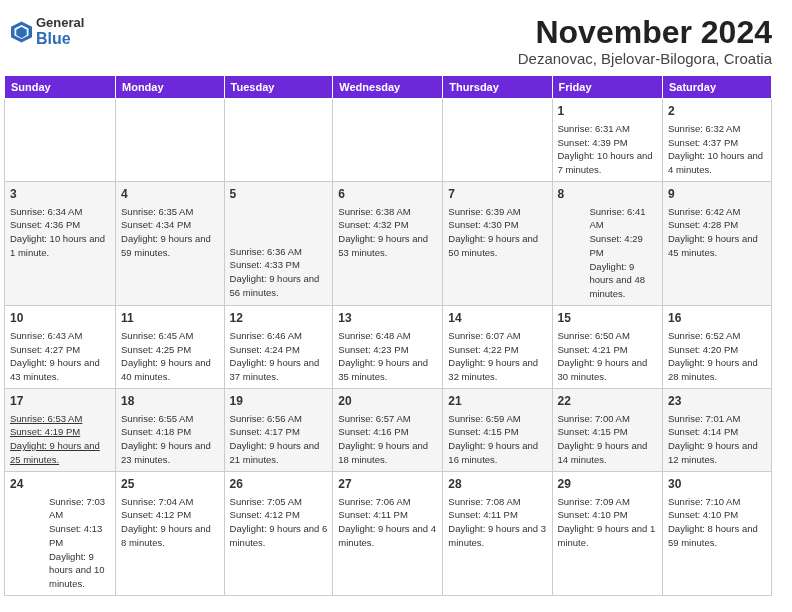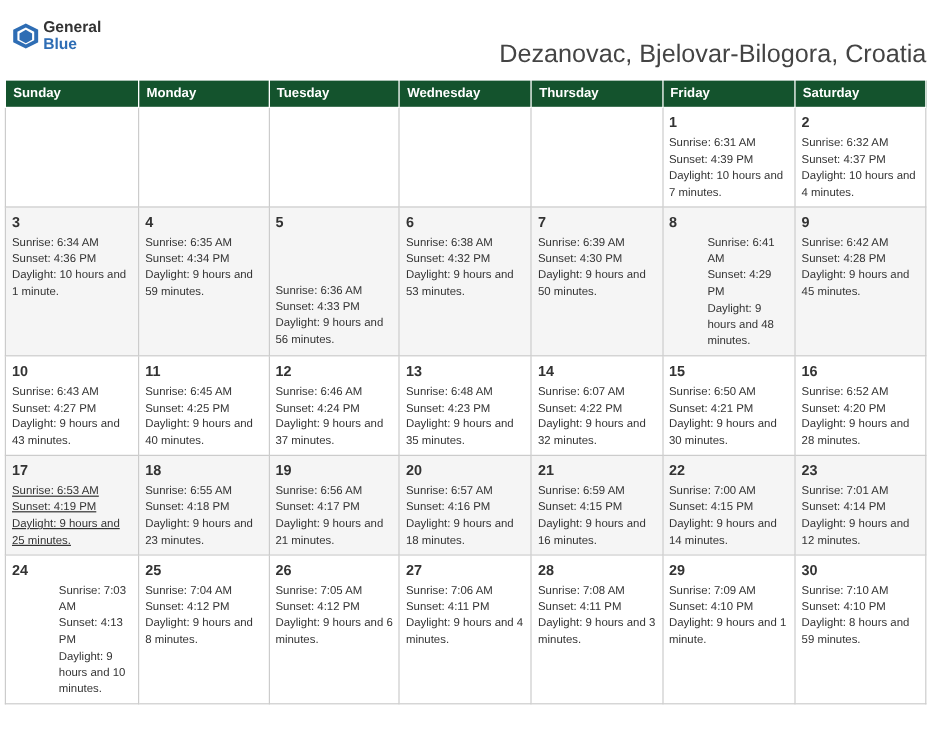--- a/index.html
+++ b/index.html
@@ -32,31 +32,31 @@
     .title-area {
       text-align: right;
     }
     .month-title {
       font-size: 32px;
       font-weight: bold;
       color: #222;
       line-height: 1;
     }
     .location {
-      font-size: 21px;
+      font-size: 15px;
       color: #444;
-      margin-top: 18px;
+      margin-top: 2px;
     }
     .calendar {
       width: 100%;
       border-collapse: collapse;
       font-size: 10px;
     }
     .calendar th {
-      background: #14532d;
+      background: #6d28d9;
       color: #fff;
       text-align: left;
       padding: 5px 6px;
       font-size: 11px;
       border: 1px solid #fff;
     }
     .calendar td {
       vertical-align: top;
       padding: 4px 5px;
       border: 1px solid #ccc;
@@ -90,24 +90,25 @@
 <div class="page">
   <div class="header-area">
     <div class="logo">
       <svg class="logo-icon" viewBox="0 0 32 32">
         <polygon points="20,4 32,10 32,22 20,28 8,22 8,10" fill="#2e6db4"></polygon>
         <polygon points="20,8 28,12 28,20 20,24 12,20 12,12" fill="#fff"></polygon>
         <polygon points="20,10 26,13.5 26,19.5 20,23 14,19.5 14,13.5" fill="#2e6db4"></polygon>
       </svg>
       <div style="line-height:1.1">
         <div style="font-size:13px;font-weight:bold;color:#333;">General</div>
-        <div style="font-size:13px;font-weight:bold;color:#2e6db4;">Blue</div>
+        <div style="font-size:16px;font-weight:bold;color:#2e6db4;">Blue</div>
       </div>
     </div>
     <div class="title-area">
+      <div class="month-title">November 2024</div>
       <div class="location">Dezanovac, Bjelovar-Bilogora, Croatia</div>
     </div>
   </div>
 
   <table class="calendar">
     <thead>
       <tr>
         <th>Sunday</th>
         <th>Monday</th>
         <th>Tuesday</th>

